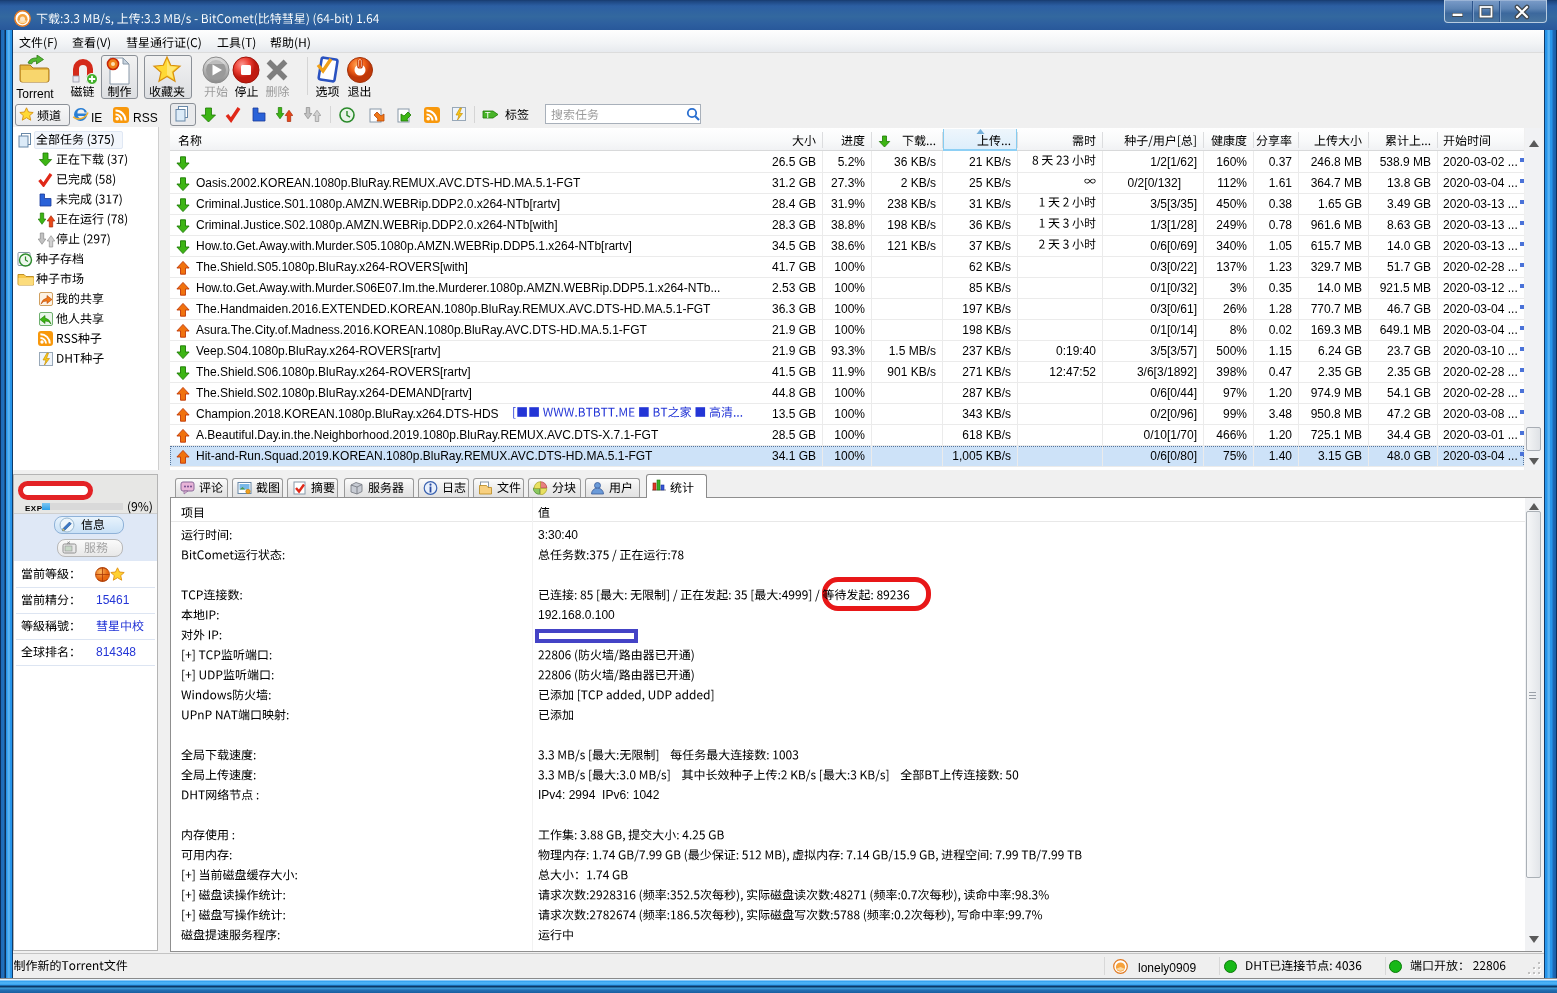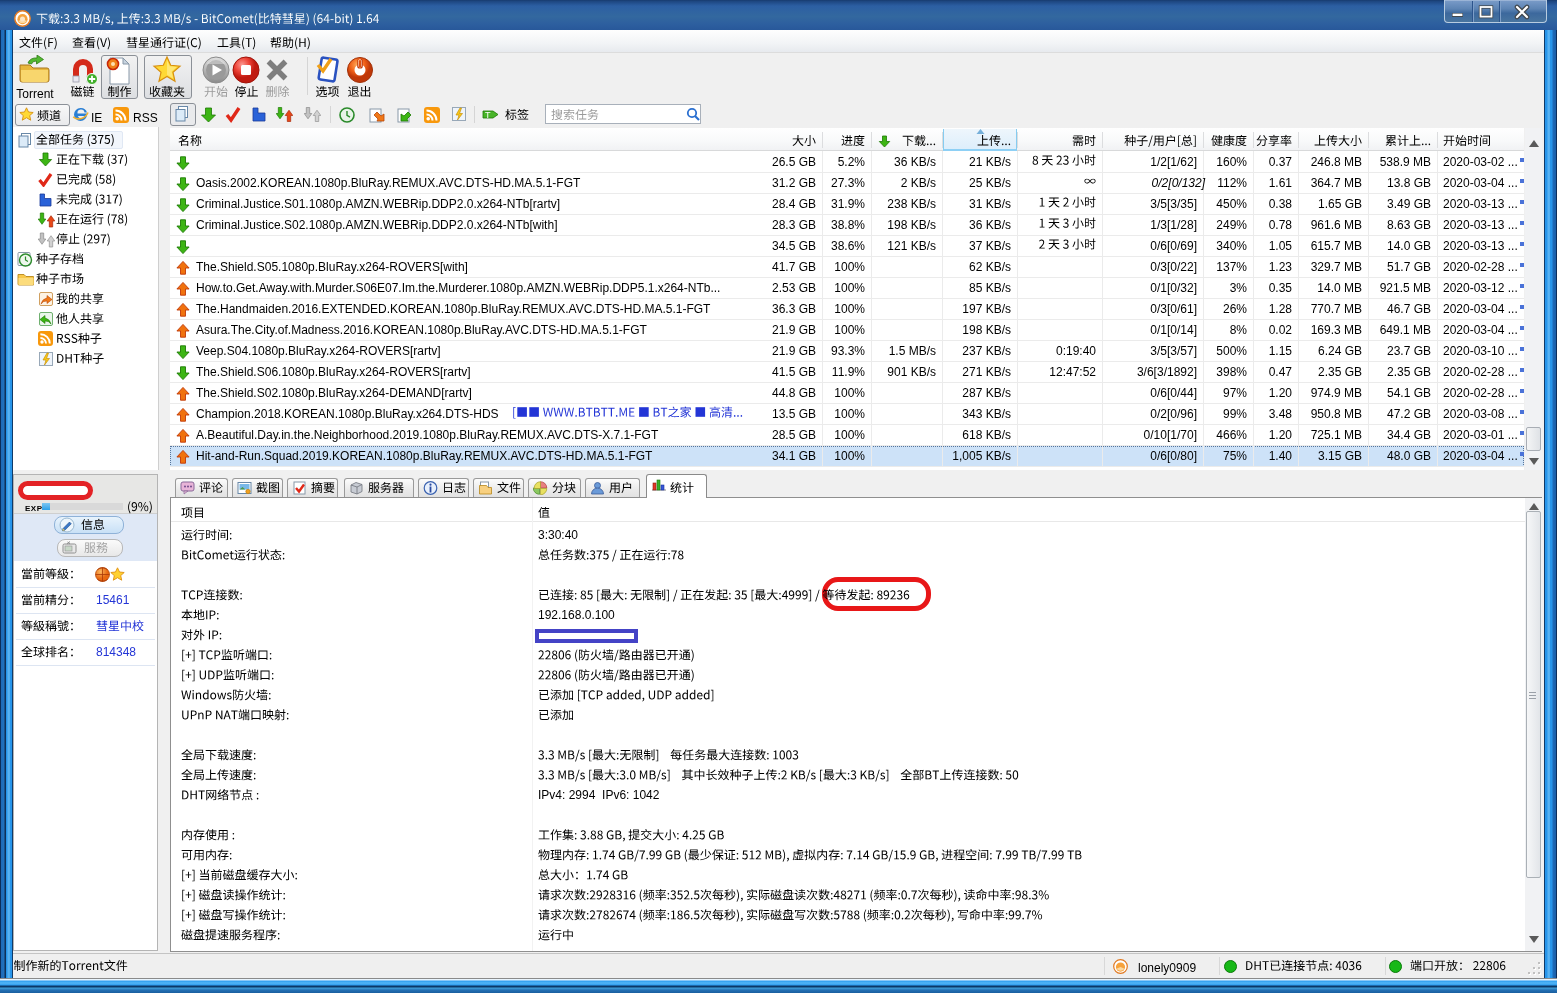--- a/index.html
+++ b/index.html
@@ -285,21 +285,21 @@
 <div class="t r" style="right:126px;top:154px;">538.9 MB</div>
 <div class="t" style="left:1443px;top:154px;">2020-03-02 ...</div>
 <svg style="position:absolute;left:176px;top:176.5px" width="14" height="14" viewBox="0 0 14 14">
       <path d="M4.5 .8 h5 v6.2 h3.6 l-6.1 6.6 -6.1 -6.6 H4.5 Z" fill="#3db514" stroke="#1d7a04" stroke-width=".9"></path>
     </svg>
 <div class="t" style="left:196px;top:175px;">Oasis.2002.KOREAN.1080p.BluRay.REMUX.AVC.DTS-HD.MA.5.1-FGT</div>
 <div class="t r" style="right:741px;top:175px;">31.2 GB</div>
 <div class="t r" style="right:692px;top:175px;">27.3%</div>
 <div class="t r" style="right:621px;top:175px;">2 KB/s</div>
 <div class="t r" style="right:546px;top:175px;">25 KB/s</div>
-<div class="t r" style="right:352px;top:175px;font-style:italic;">0/2[0/132]</div>
+<div class="t r" style="right:376px;top:175px;">0/2[0/132]</div>
 <div class="t r" style="right:310px;top:175px;">112%</div>
 <div class="t r" style="right:265px;top:175px;">1.61</div>
 <div class="t r" style="right:195px;top:175px;">364.7 MB</div>
 <div class="t r" style="right:126px;top:175px;">13.8 GB</div>
 <div class="t" style="left:1443px;top:175px;">2020-03-04 ...</div>
 <svg style="position:absolute;left:176px;top:197.5px" width="14" height="14" viewBox="0 0 14 14">
       <path d="M4.5 .8 h5 v6.2 h3.6 l-6.1 6.6 -6.1 -6.6 H4.5 Z" fill="#3db514" stroke="#1d7a04" stroke-width=".9"></path>
     </svg>
 <div class="t" style="left:196px;top:196px;">Criminal.Justice.S01.1080p.AMZN.WEBRip.DDP2.0.x264-NTb[rartv]</div>
 <div class="t r" style="right:741px;top:196px;">28.4 GB</div>
@@ -322,20 +322,21 @@
 <div class="t r" style="right:546px;top:217px;">36 KB/s</div>
 <div class="t r" style="right:360px;top:217px;">1/3[1/28]</div>
 <div class="t r" style="right:310px;top:217px;">249%</div>
 <div class="t r" style="right:265px;top:217px;">0.78</div>
 <div class="t r" style="right:195px;top:217px;">961.6 MB</div>
 <div class="t r" style="right:126px;top:217px;">8.63 GB</div>
 <div class="t" style="left:1443px;top:217px;">2020-03-13 ...</div>
 <svg style="position:absolute;left:176px;top:239.5px" width="14" height="14" viewBox="0 0 14 14">
       <path d="M4.5 .8 h5 v6.2 h3.6 l-6.1 6.6 -6.1 -6.6 H4.5 Z" fill="#3db514" stroke="#1d7a04" stroke-width=".9"></path>
     </svg>
+<div class="t" style="left:196px;top:238px;">How.to.Get.Away.with.Murder.S05.1080p.AMZN.WEBRip.DDP5.1.x264-NTb[rartv]</div>
 <div class="t r" style="right:741px;top:238px;">34.5 GB</div>
 <div class="t r" style="right:692px;top:238px;">38.6%</div>
 <div class="t r" style="right:621px;top:238px;">121 KB/s</div>
 <div class="t r" style="right:546px;top:238px;">37 KB/s</div>
 <div class="t r" style="right:360px;top:238px;">0/6[0/69]</div>
 <div class="t r" style="right:310px;top:238px;">340%</div>
 <div class="t r" style="right:265px;top:238px;">1.05</div>
 <div class="t r" style="right:195px;top:238px;">615.7 MB</div>
 <div class="t r" style="right:126px;top:238px;">14.0 GB</div>
 <div class="t" style="left:1443px;top:238px;">2020-03-13 ...</div>

